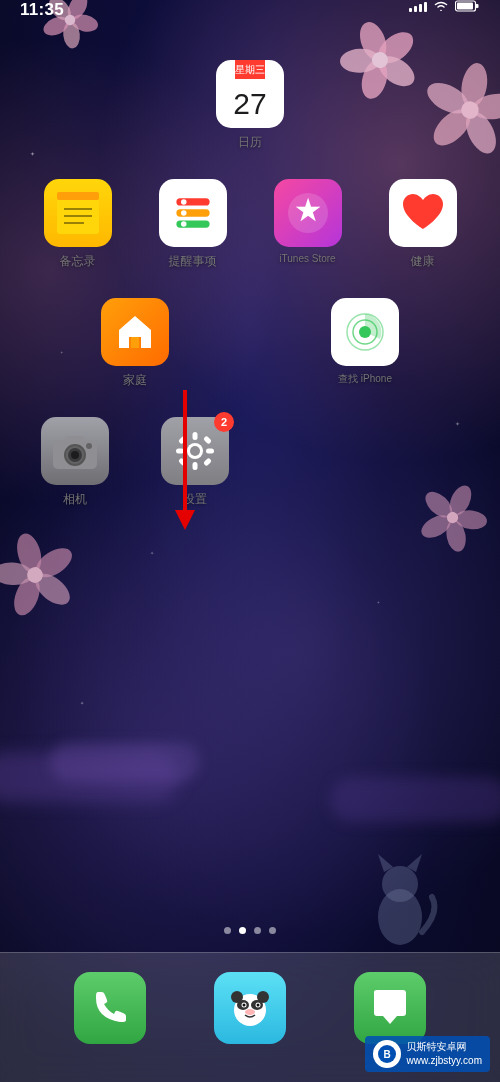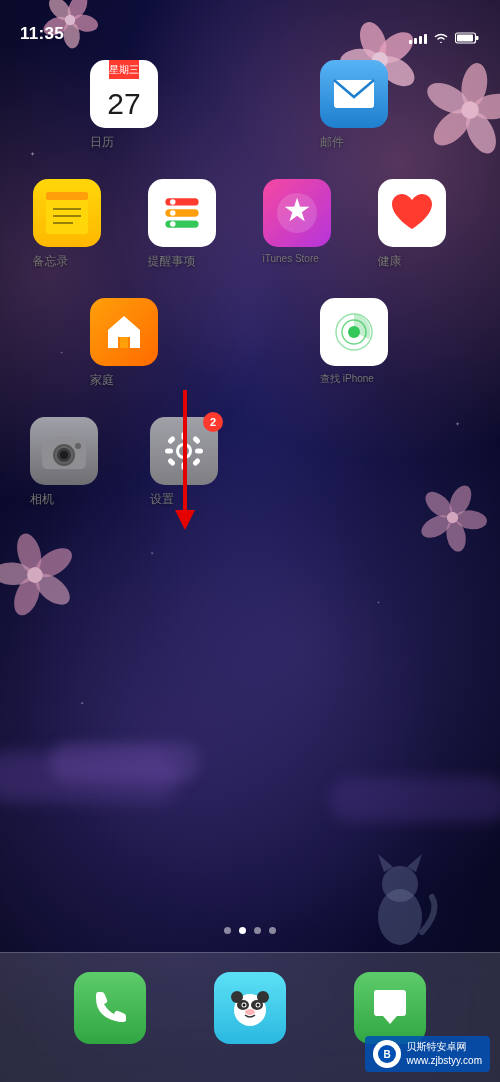--- a/index.html
+++ b/index.html
@@ -42,21 +42,21 @@
     }
 
     
     #status-bar {
       position: absolute;
       top: 0;
       left: 0;
       right: 0;
       height: 44px;
       display: flex;
-      align-items: flex-end;
+      align-items: flex-start;
       justify-content: space-between;
       padding: 0 20px;
       z-index: 100;
     }
 
     #time {
       color: white;
       font-size: 17px;
       font-weight: 600;
       letter-spacing: 0.3px;
@@ -92,21 +92,21 @@
 
     .app-row {
       display: flex;
       justify-content: space-around;
       margin-bottom: 28px;
     }
 
     .app-item {
       display: flex;
       flex-direction: column;
-      align-items: flex-start;
+      align-items: center;
       width: 90px;
       position: relative;
       cursor: pointer;
     }
 
     .app-icon {
       width: 68px;
       height: 68px;
       border-radius: 15px;
       display: flex;
@@ -563,29 +563,20 @@
 
     <div class="app-item">
       <div class="icon-calendar app-icon">
         <div class="cal-top">星期三</div>
         <div class="cal-date">27</div>
       </div>
       <span class="app-label">日历</span>
     </div>
 
 
-    <div class="app-item">
-      <div class="icon-mail app-icon">
-        <svg width="42" height="30" viewBox="0 0 42 30" fill="none">
-          <rect x="1" y="1" width="40" height="28" rx="3" fill="white"></rect>
-          <polyline points="1,1 21,18 41,1" stroke="#1e7fce" stroke-width="2.5" fill="none"></polyline>
-        </svg>
-      </div>
-      <span class="app-label">邮件</span>
-    </div>
 
   </div>
 
   <div class="app-row">
 
     <div class="app-item">
       <div class="icon-notes app-icon">
         <svg width="52" height="52" viewBox="0 0 52 52">
           <rect x="5" y="5" width="42" height="42" rx="3" fill="#ffd60a"></rect>
           <rect x="5" y="5" width="42" height="8" rx="2" fill="#ff9f0a"></rect>

